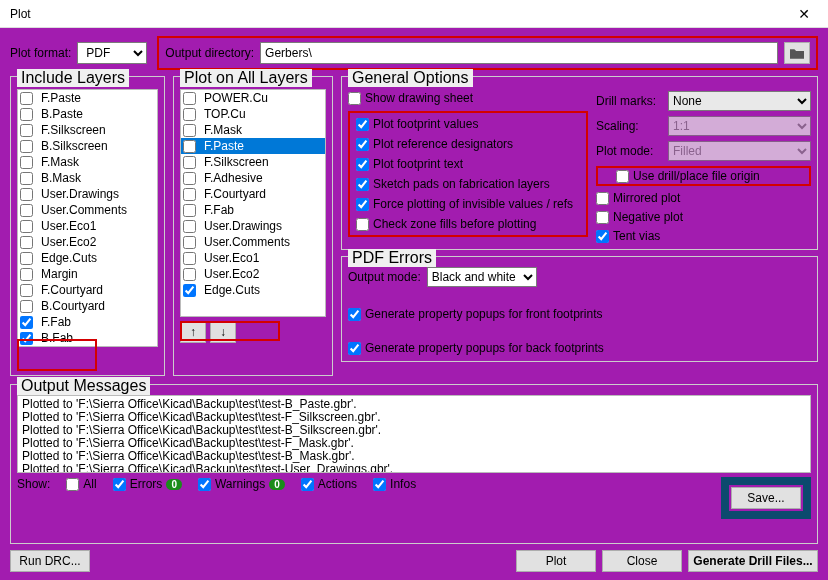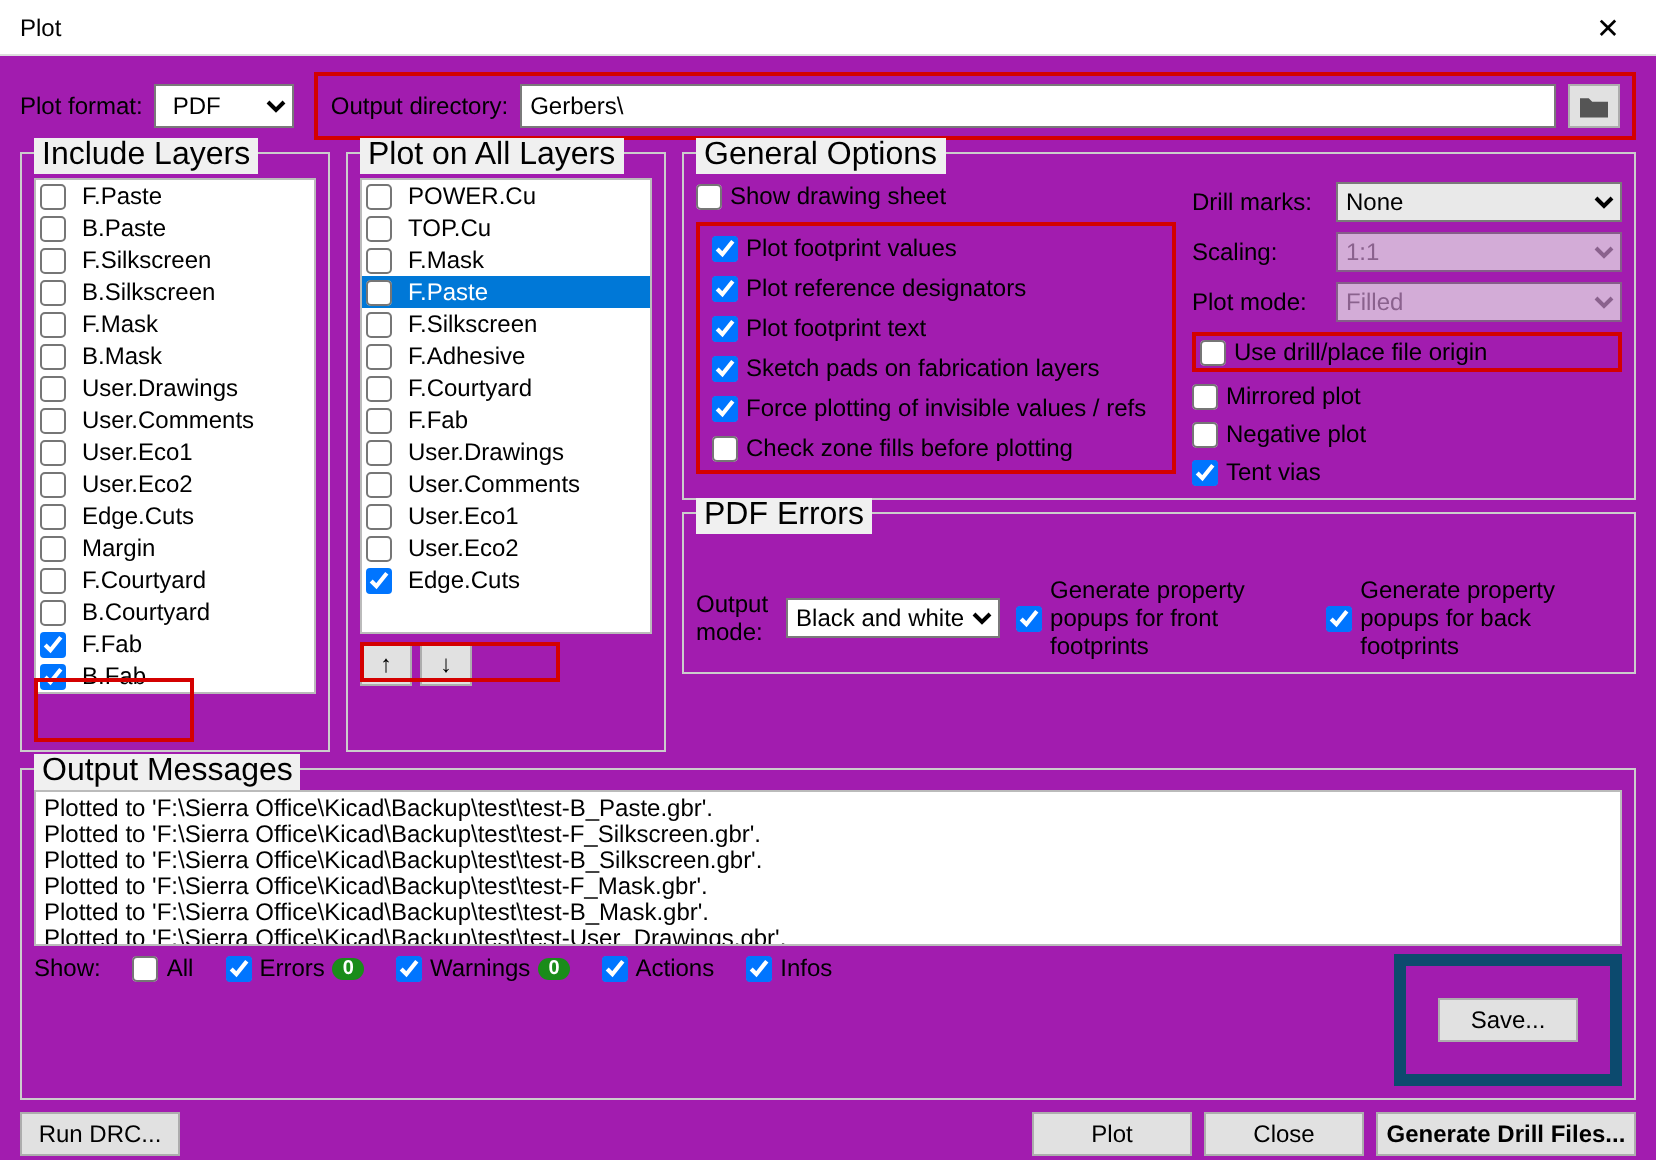--- a/index.html
+++ b/index.html
@@ -46,38 +46,38 @@
 
 .general-options { padding-top: 10px; }
 .go-inner { display: flex; gap: 8px; margin-top: 4px; }
 .go-left { flex: 1; display: flex; flex-direction: column; gap: 4px; position: relative; }
 .go-left-box { border: 2px solid #d40000; padding: 4px 6px; display: flex; flex-direction: column; gap: 6px; margin-top: 2px; }
 .go-right { width: 215px; display: flex; flex-direction: column; gap: 5px; }
 .go-right-row { display: flex; align-items: center; gap: 4px; }
 .go-right-row label:first-child { width: 68px; }
 .go-right-row select { flex:1; height: 20px; border: 1px solid #7a7a7a; background: #e9e9e9; }
 
-.hl-drill { border: 2px solid #d40000; padding: 1px 2px; }
+.hl-drill { border: 2px solid #d40000; padding: 1px 18px; }
 .chk { display: flex; align-items: center; gap: 4px; cursor: pointer; }
 .chk input { width: 13px; height: 13px; }
 
 .pdf-options { padding-top: 10px; }
-.pdf-inner { display: flex; gap: 8px; margin-top: 21px; }
+.pdf-inner { display: flex; flex-direction: column; gap: 20px; margin-top: 0; }
 .pdf-row { display: flex; align-items: center; gap: 6px; }
 .pdf-row select { height: 20px; border: 1px solid #7a7a7a; background: #fff; width: 110px; }
 
 .output-messages { margin-top: 8px; flex: 1; display: flex; flex-direction: column; position: relative; padding-top: 10px; }
 .msg-list { border: 1px solid #bbb; background: #fff; overflow-y: scroll; height: 78px; padding: 2px 4px; line-height: 13px; font-size: 11px; }
 .msg-list::-webkit-scrollbar { width: 16px; }
 .msg-list::-webkit-scrollbar-track { background: #f0f0f0; }
 .msg-list::-webkit-scrollbar-thumb { background: #c0c0c0; border: 1px solid #a0a0a0; }
 
 .show-row { display: flex; align-items: flex-start; gap: 16px; margin-top: 4px; }
 .show-row .badge { background: #1a8c1a; color: #fff; border-radius: 8px; padding: 0 5px; font-size: 10px; font-weight: bold; }
-.hl-save { border: 6px solid #0c4a6e; padding: 16px; margin-left: auto; }
+.hl-save { border: 8px solid #0c4a6e; padding: 2px; margin-left: auto; }
 .win-btn { width: 70px; height: 22px; border: 1px solid #adadad; background: #e1e1e1; cursor: pointer; position:relative; }
 
 .bottom-row { display: flex; gap: 6px; margin-top: 6px; }
 .bottom-row .win-btn { width: 80px; }
 .bottom-row .wide { width: 130px; font-weight: bold; }
 .bottom-row .spacer { flex: 1; }
 
 .folder-svg { width:14px; height:11px; }
 </style>
 </head>

